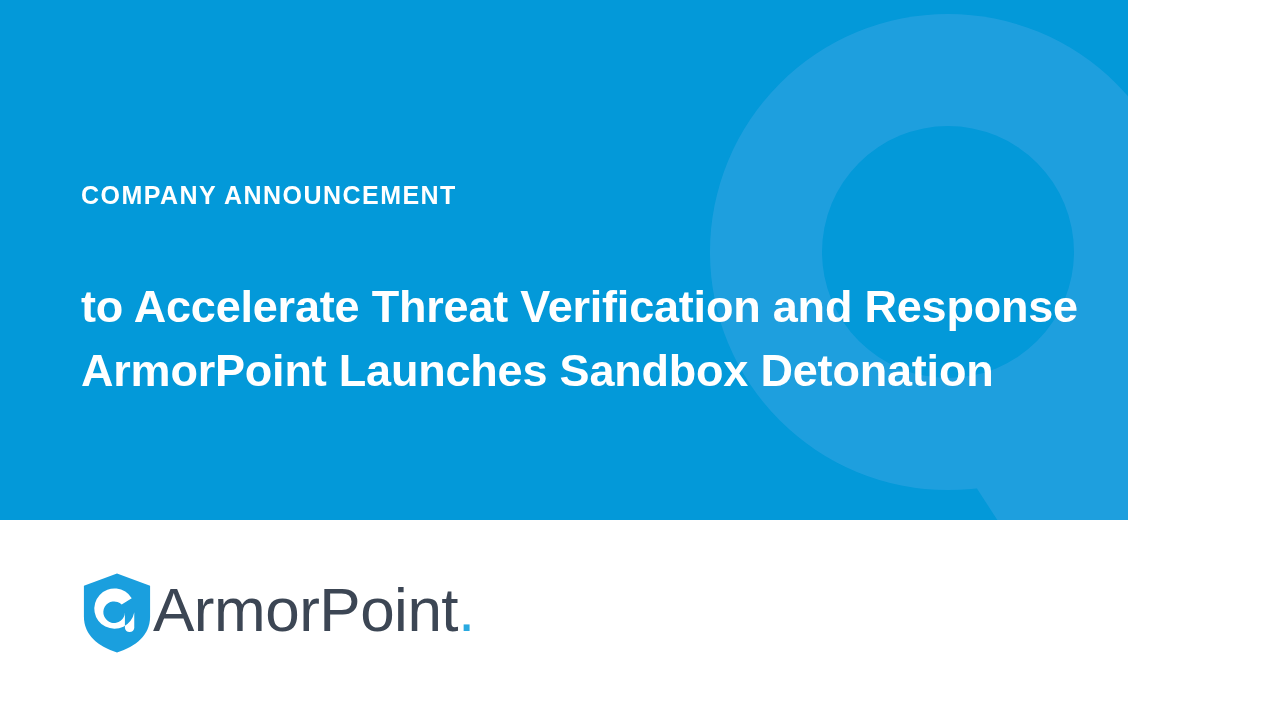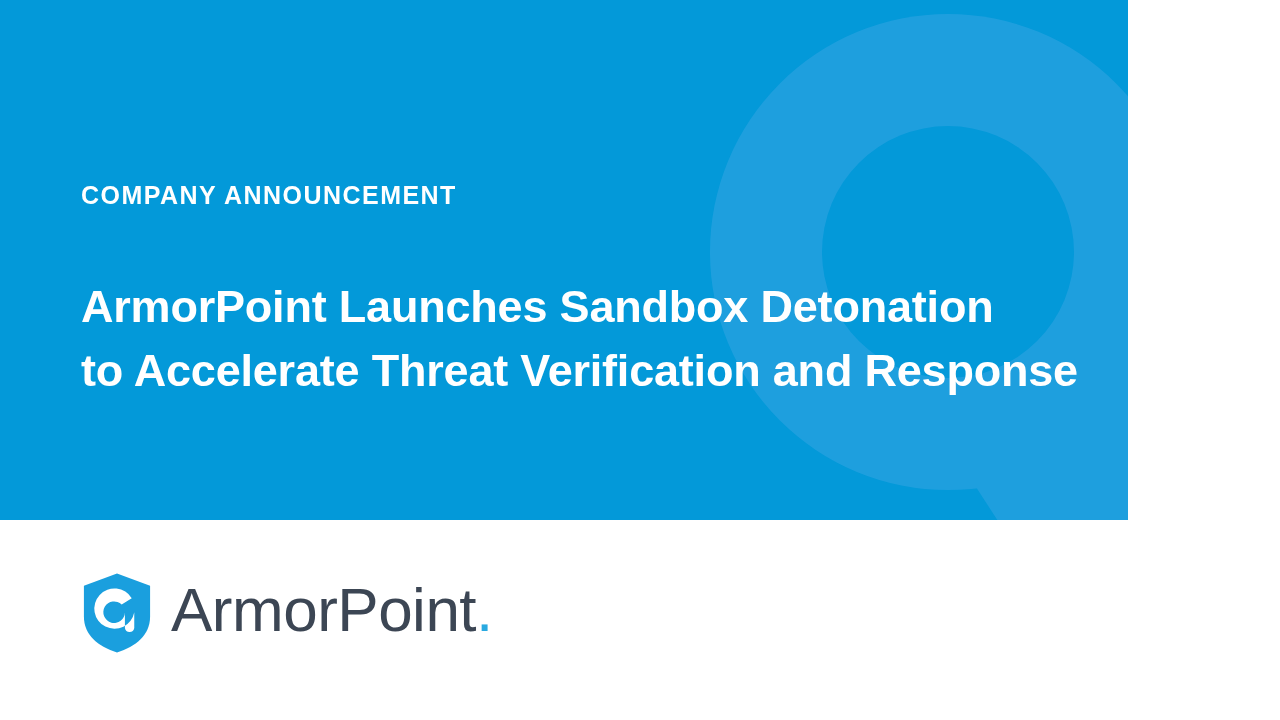--- a/index.html
+++ b/index.html
@@ -94,21 +94,20 @@
     height: 200px;
     background: #ffffff;
   }
 
   .logo-lockup {
     position: absolute;
     left: 81px;
     top: 52px;
     display: flex;
     align-items: center;
-    gap: 18px;
   }
 
   .logo-shield {
     width: 72px;
     height: 82px;
     display: block;
     flex: 0 0 auto;
   }
 
   .wordmark {
@@ -150,22 +149,22 @@
       </defs>
       <g clip-path="url(#heroClip)">
         <rect x="0" y="0" width="1280" height="520" fill="#1E9FDE" mask="url(#ringMask)"></rect>
       </g>
     </svg>
 
     <div class="hero-copy">
       <p class="eyebrow">COMPANY ANNOUNCEMENT</p>
 
       <h1 class="headline">
+        <span class="hl-line">to Accelerate Threat Verification and Response</span>
         <span class="hl-line">ArmorPoint Launches Sandbox Detonation</span>
-        <span class="hl-line">to Accelerate Threat Verification and Response</span>
       </h1>
     </div>
   </div>
 
   <div class="footer">
     <div class="logo-lockup">
 
       <svg class="logo-shield" viewBox="0 0 100 114" aria-hidden="true">
         <path d="M50 2 L96 19 L96 62 C96 88 76 104 50 112 C24 104 4 88 4 62 L4 19 Z" fill="#1A9FDE"></path>
         <path d="M70.5 36.5 A28 28 0 1 0 74 56 L74 78 A6.6 6.6 0 0 1 61 78 L61 56

